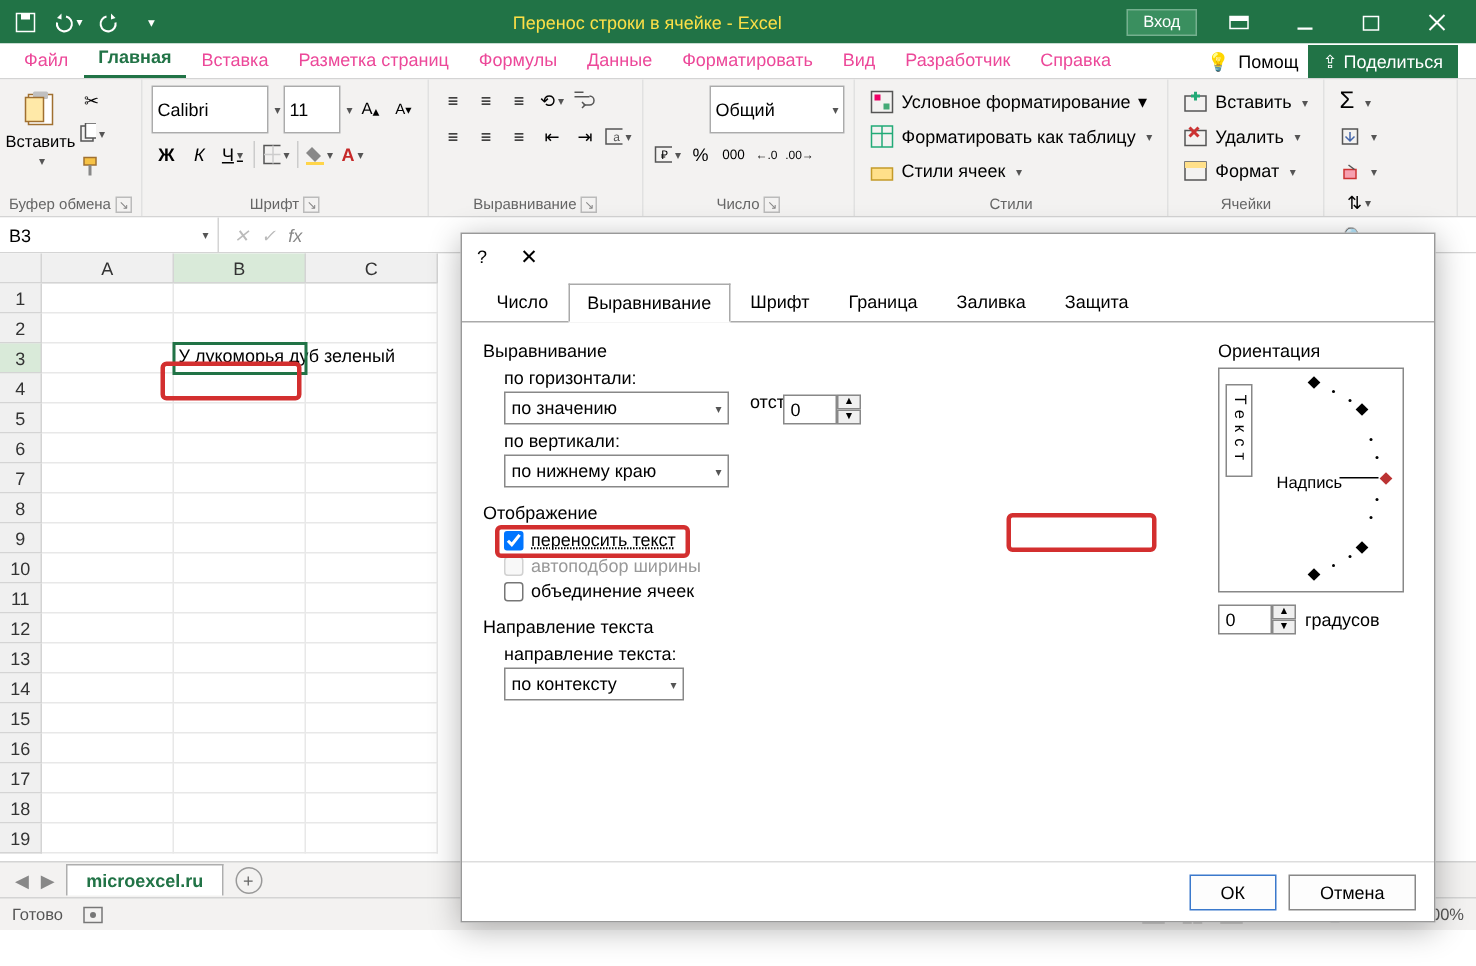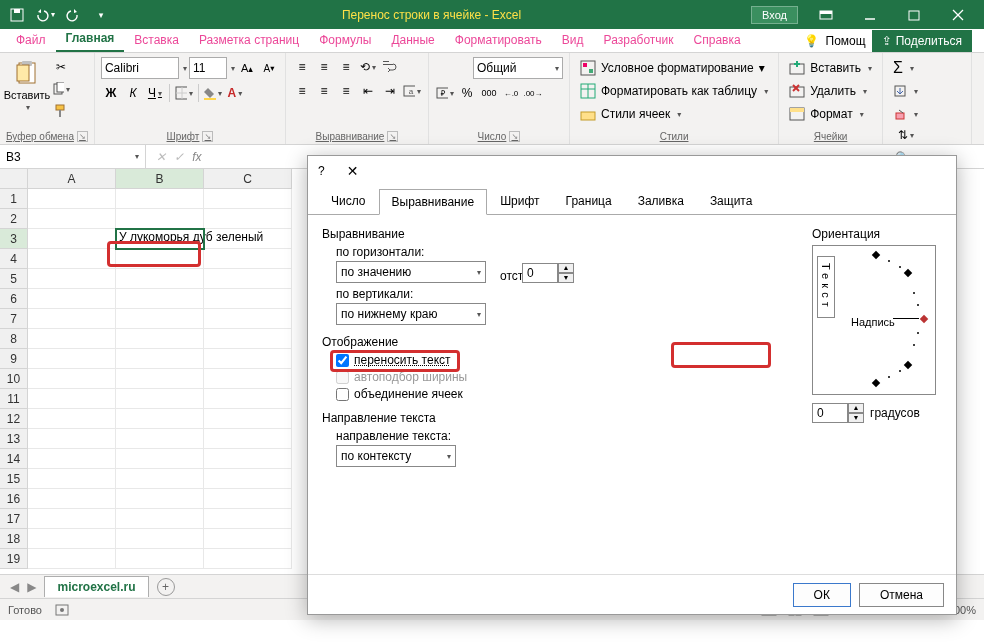--- a/index.html
+++ b/index.html
@@ -14,28 +14,28 @@
 .login-btn { background: #3a8f5f; padding: 2px 10px; border: 1px solid rgba(255,255,255,.3); margin-right: 8px; font-size: 11px; }
 
 .tabbar { height: 24px; background: #fff; display: flex; align-items: flex-end; padding: 0 6px; border-bottom: 1px solid #d4d4d4; }
 .menutab { padding: 3px 10px 5px; font-size: 12px; color: #ec4899; cursor: pointer; }
 .menutab.active { color: #217346; border-bottom: 2px solid #217346; font-weight: 600; }
 .help-area { margin-left: auto; display: flex; align-items: center; gap: 6px; padding-right: 6px; }
 .share-btn { background: #217346; color: #fff; padding: 4px 10px; font-size: 12px; display:flex; align-items:center; gap:4px; }
 
 .ribbon { height: 92px; background: #f3f2f1; border-bottom: 1px solid #d4d4d4; display: flex; }
 .r-group { border-right: 1px solid #e1e1e1; padding: 4px 6px 2px; display: flex; flex-direction: column; justify-content: space-between; }
-.r-group-label { font-size: 10px; color: #666; text-align: center; padding-top: 2px; display:flex; justify-content:center; gap:3px;text-decoration:underline;}
+.r-group-label { font-size: 10px; color: #666; text-align: center; padding-top: 2px; display:flex; justify-content:center; gap:3px;}
 .r-controls { display: flex; gap: 3px; flex: 1; }
 .r-col { display: flex; flex-direction: column; gap: 2px; }
 .r-row { display: flex; gap: 2px; align-items: center; }
 .r-btn-lg { width: 42px; display: flex; flex-direction: column; align-items: center; gap: 2px; padding: 2px; }
 .r-btn-lg svg { width: 28px; height: 28px; }
 .r-btn-sm { width: 20px; height: 20px; display: flex; align-items: center; justify-content: center; border: 1px solid transparent; }
-.font-select { height: 22px; font-size: 12px; border: 1px solid #ababab; background:#fff; padding: 0 3px; }
+.font-select { height: 32px; font-size: 12px; border: 1px solid #ababab; background:#fff; padding: 0 3px; }
 .font-name { width: 78px; }
 .font-size { width: 38px; }
 .num-fmt { width: 90px; margin-left: 38px; }
 .r-wide-btn { display:flex; align-items:center; gap:5px; padding:2px 4px; height:22px; font-size:12px; }
 
 .namebox-row { height: 24px; display:flex; align-items:center; border-bottom:1px solid #d4d4d4; background:#fff; }
 .namebox { width: 146px; border-right:1px solid #d4d4d4; height:100%; display:flex; align-items:center; padding:0 6px; font-size:12px; }
 .namebox input { border:none; outline:none; width:100%; font-size:12px; }
 .fx-area { display:flex; align-items:center; gap:8px; padding: 0 10px; color:#888; }
 .fx-area span { font-style: italic; }
@@ -608,21 +608,21 @@
     <div class="dlg-tab">Граница</div>
     <div class="dlg-tab">Заливка</div>
     <div class="dlg-tab">Защита</div>
     <div class="red-callout" style="position:absolute; left:363px; top:186px; width:100px; height:26px"></div>
   </div>
   <div class="dlg-body">
     <div class="dlg-left">
       <div class="dlg-section">Выравнивание</div>
       <div class="dlg-field">
         <label>по горизонтали:</label>
-        <div style="display:flex;gap:14px;align-items:flex-end">
+        <div style="display:flex;gap:14px;align-items:flex-start">
           <div class="dlg-sel">
               <span>по значению</span>
               <span class="caret-dn">▾</span>
             </div>
           <span>отступ:</span>
         </div>
       </div>
       <div class="dlg-field" style="margin-left:200px;margin-top:-24px">
         <div class="dlg-spin">
           <input value="0" style="">

